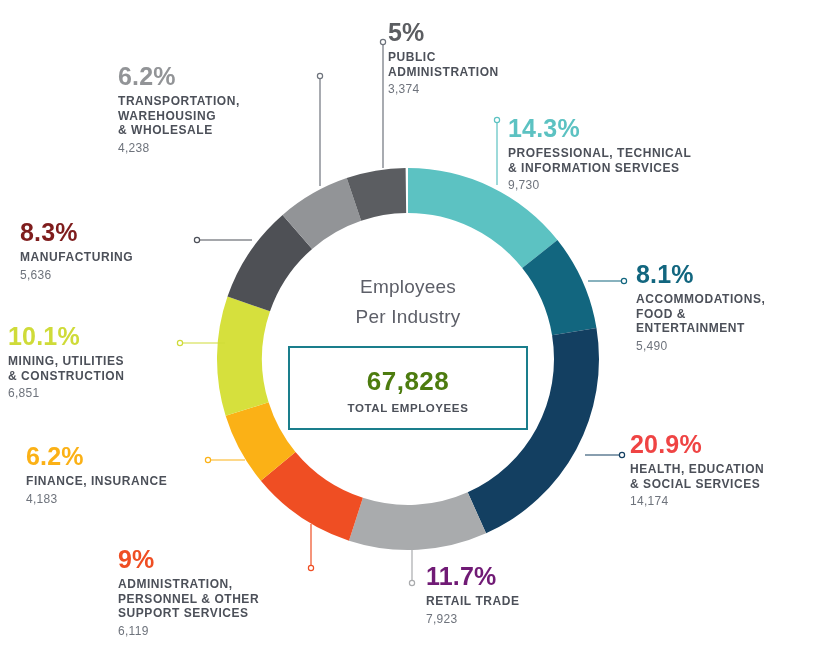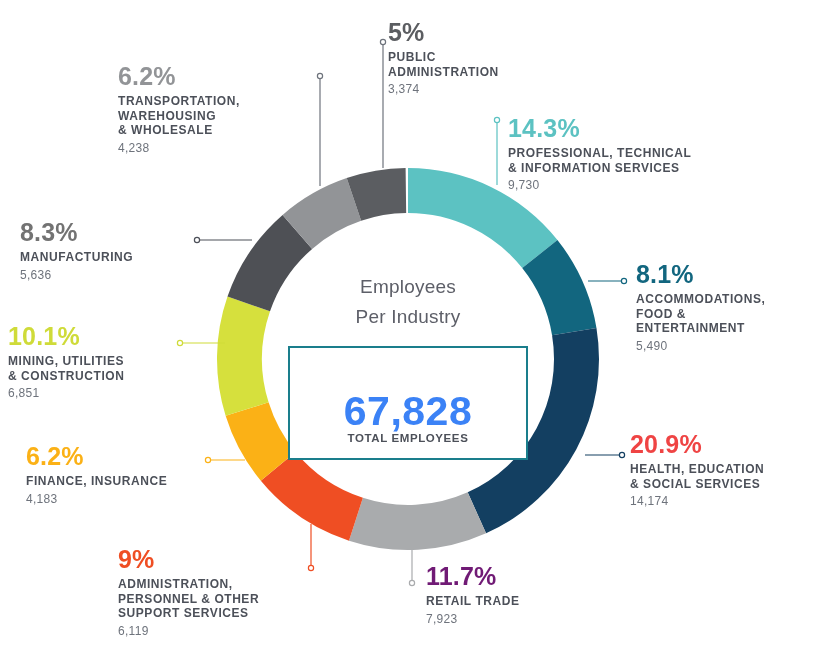--- a/index.html
+++ b/index.html
@@ -43,26 +43,25 @@
     font-weight: 400;
     letter-spacing: 0.2px;
   }
   .total-box {
     margin-top: 14px;
     border: 2px solid #1a7e8c;
     padding: 16px 6px 14px 6px;
     background: #ffffff;
   }
   .total-number {
-    font-size: 41px;
-    font-weight: bold;
-    color: #3b82f6;
+    font-size: 26px;
+    font-weight: bold;
+    color: #4d7c0f;
     letter-spacing: 0.5px;
     line-height: 34px;
-    margin-top: 30px;
   }
   .total-caption {
     margin-top: 4px;
     font-size: 11.5px;
     font-weight: bold;
     letter-spacing: 0.6px;
     color: #4c5059;
   }
   
   .callout {
@@ -160,21 +159,21 @@
     <div class="pct" style="color: rgb(146, 148, 151);">6.2%</div>
     <div class="name">
       <div>TRANSPORTATION,</div>
       <div>WAREHOUSING</div>
       <div>&amp; WHOLESALE</div>
     </div>
     <div class="count">4,238</div>
   </div>
 
   <div class="callout align-right" style="left:20px; top:218px; width:175px;">
-    <div class="pct" style="color: #737373;">8.3%</div>
+    <div class="pct" style="color: #7f1d1d;">8.3%</div>
     <div class="name">
       <div>MANUFACTURING</div>
     </div>
     <div class="count">5,636</div>
   </div>
 
   <div class="callout align-right" style="left:8px; top:322px; width:165px;">
     <div class="pct" style="color: rgb(207, 219, 57);">10.1%</div>
     <div class="name">
       <div>MINING, UTILITIES</div>

